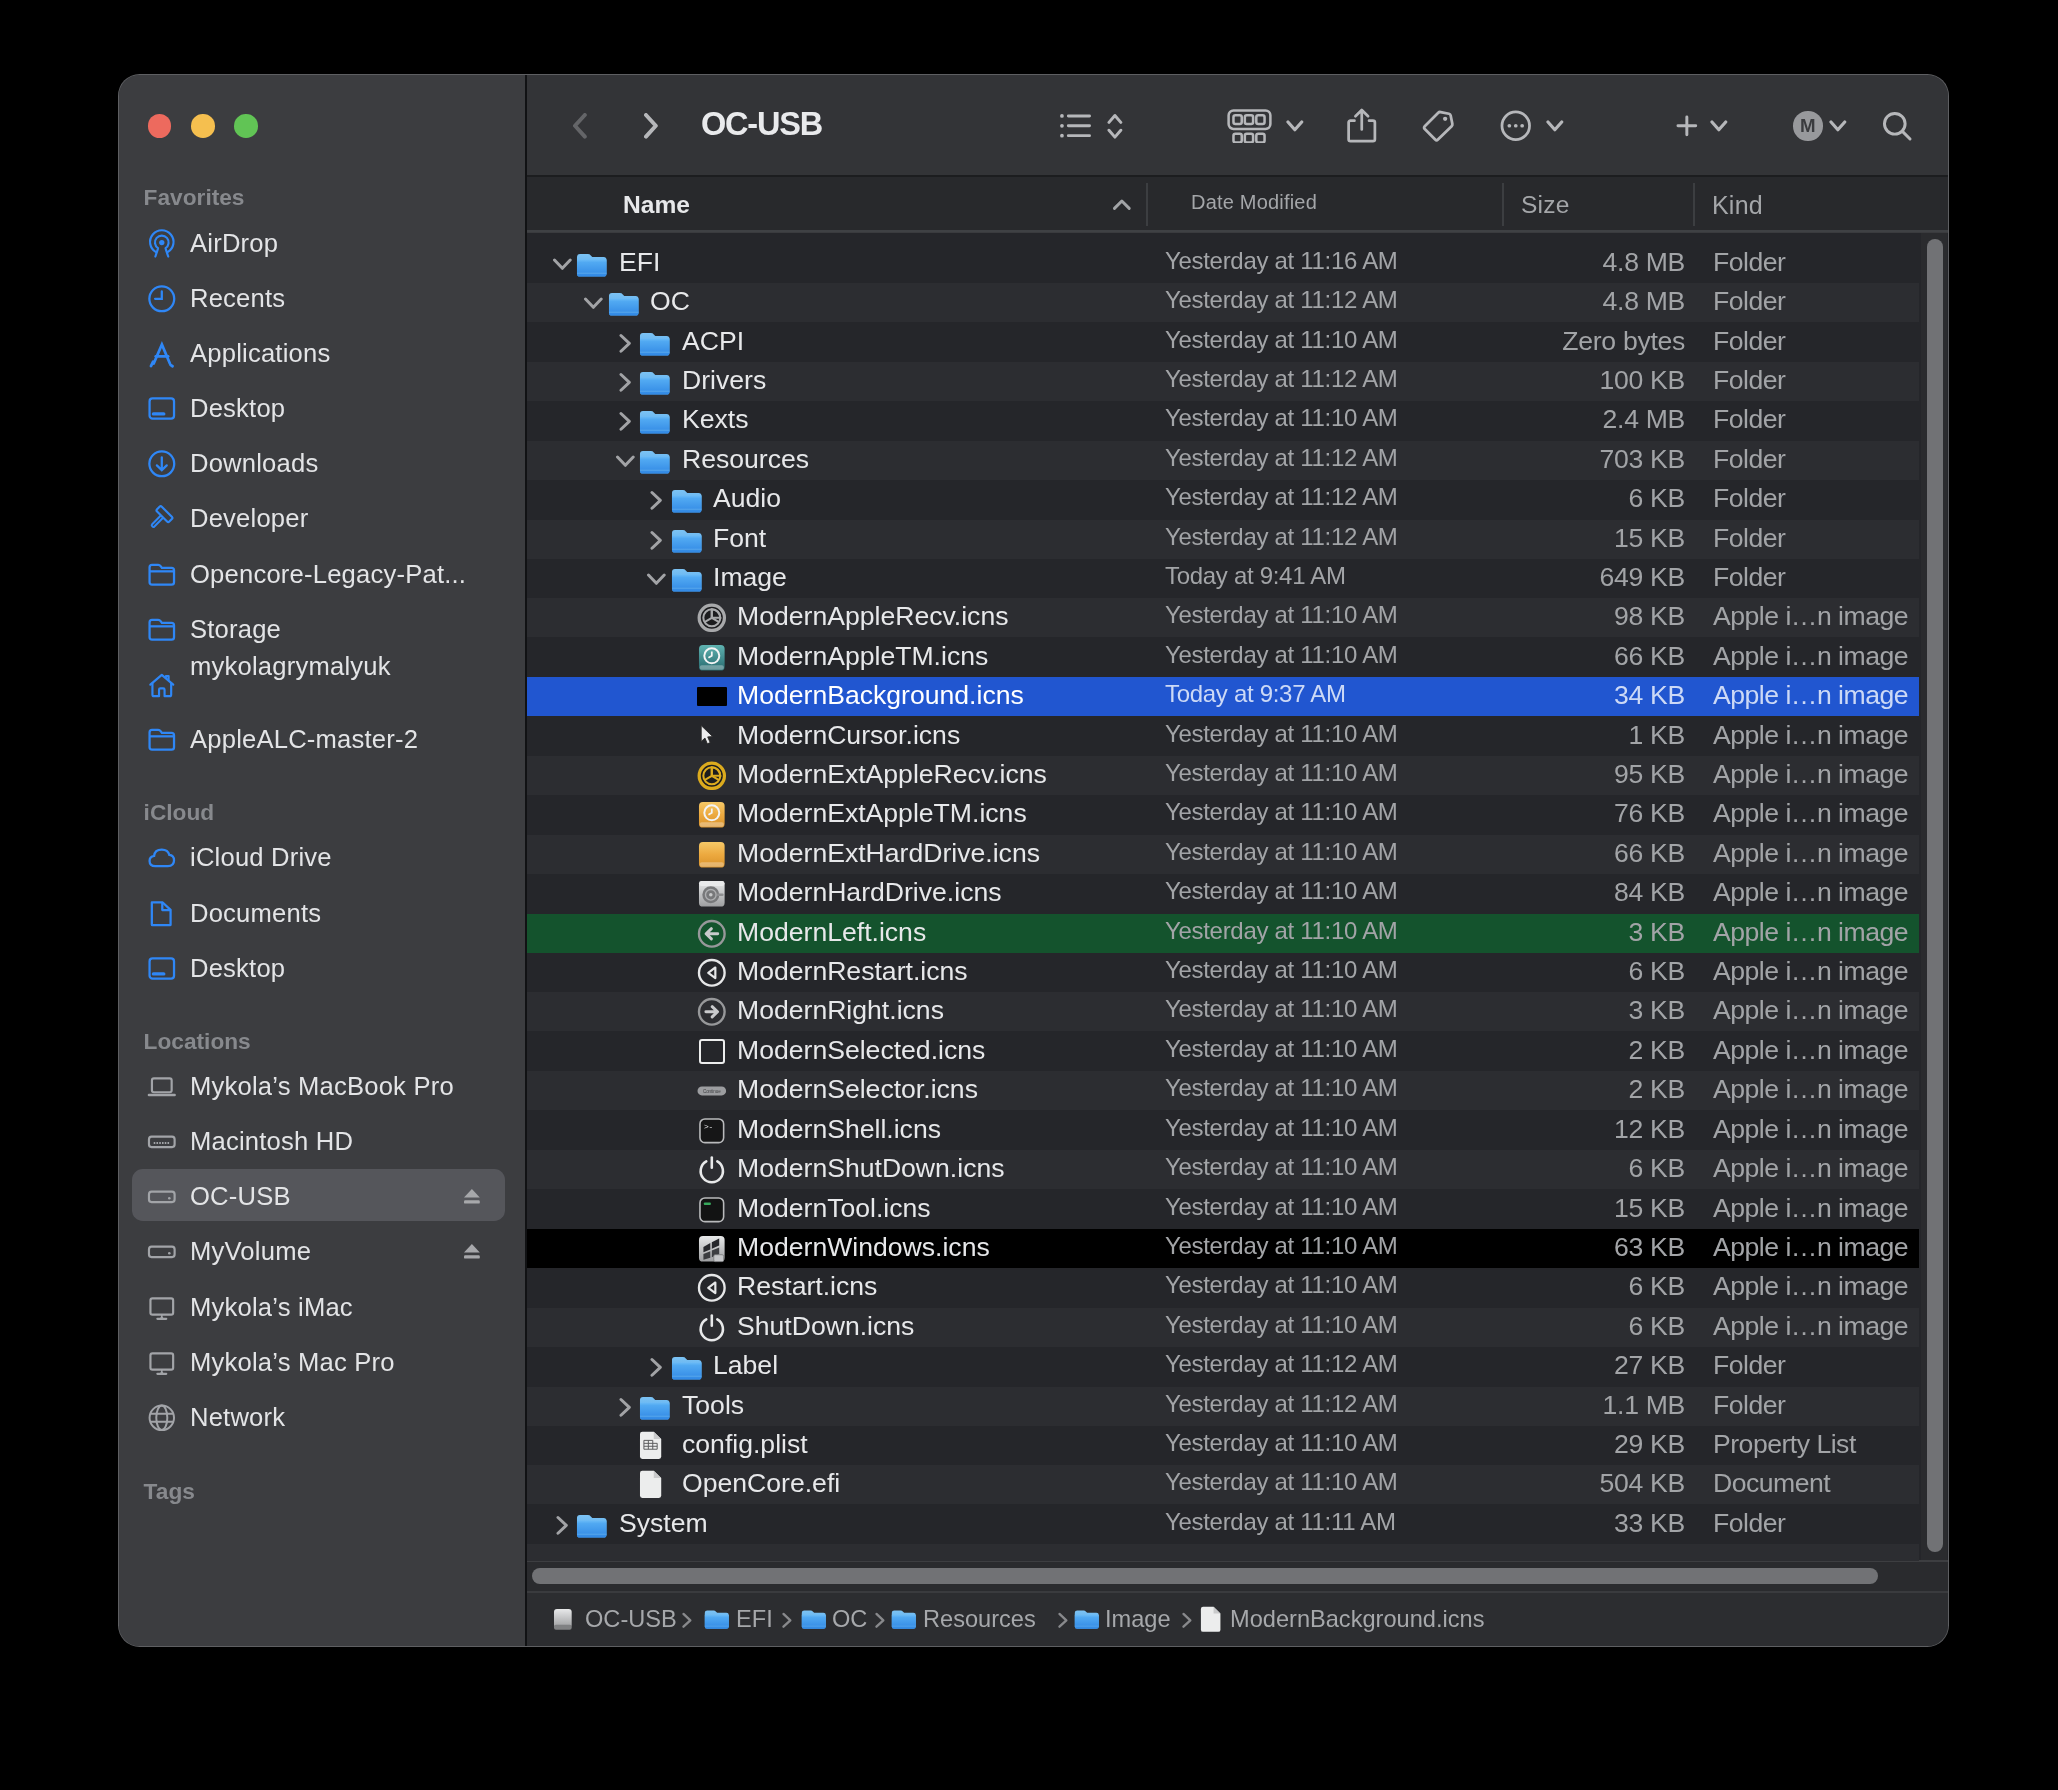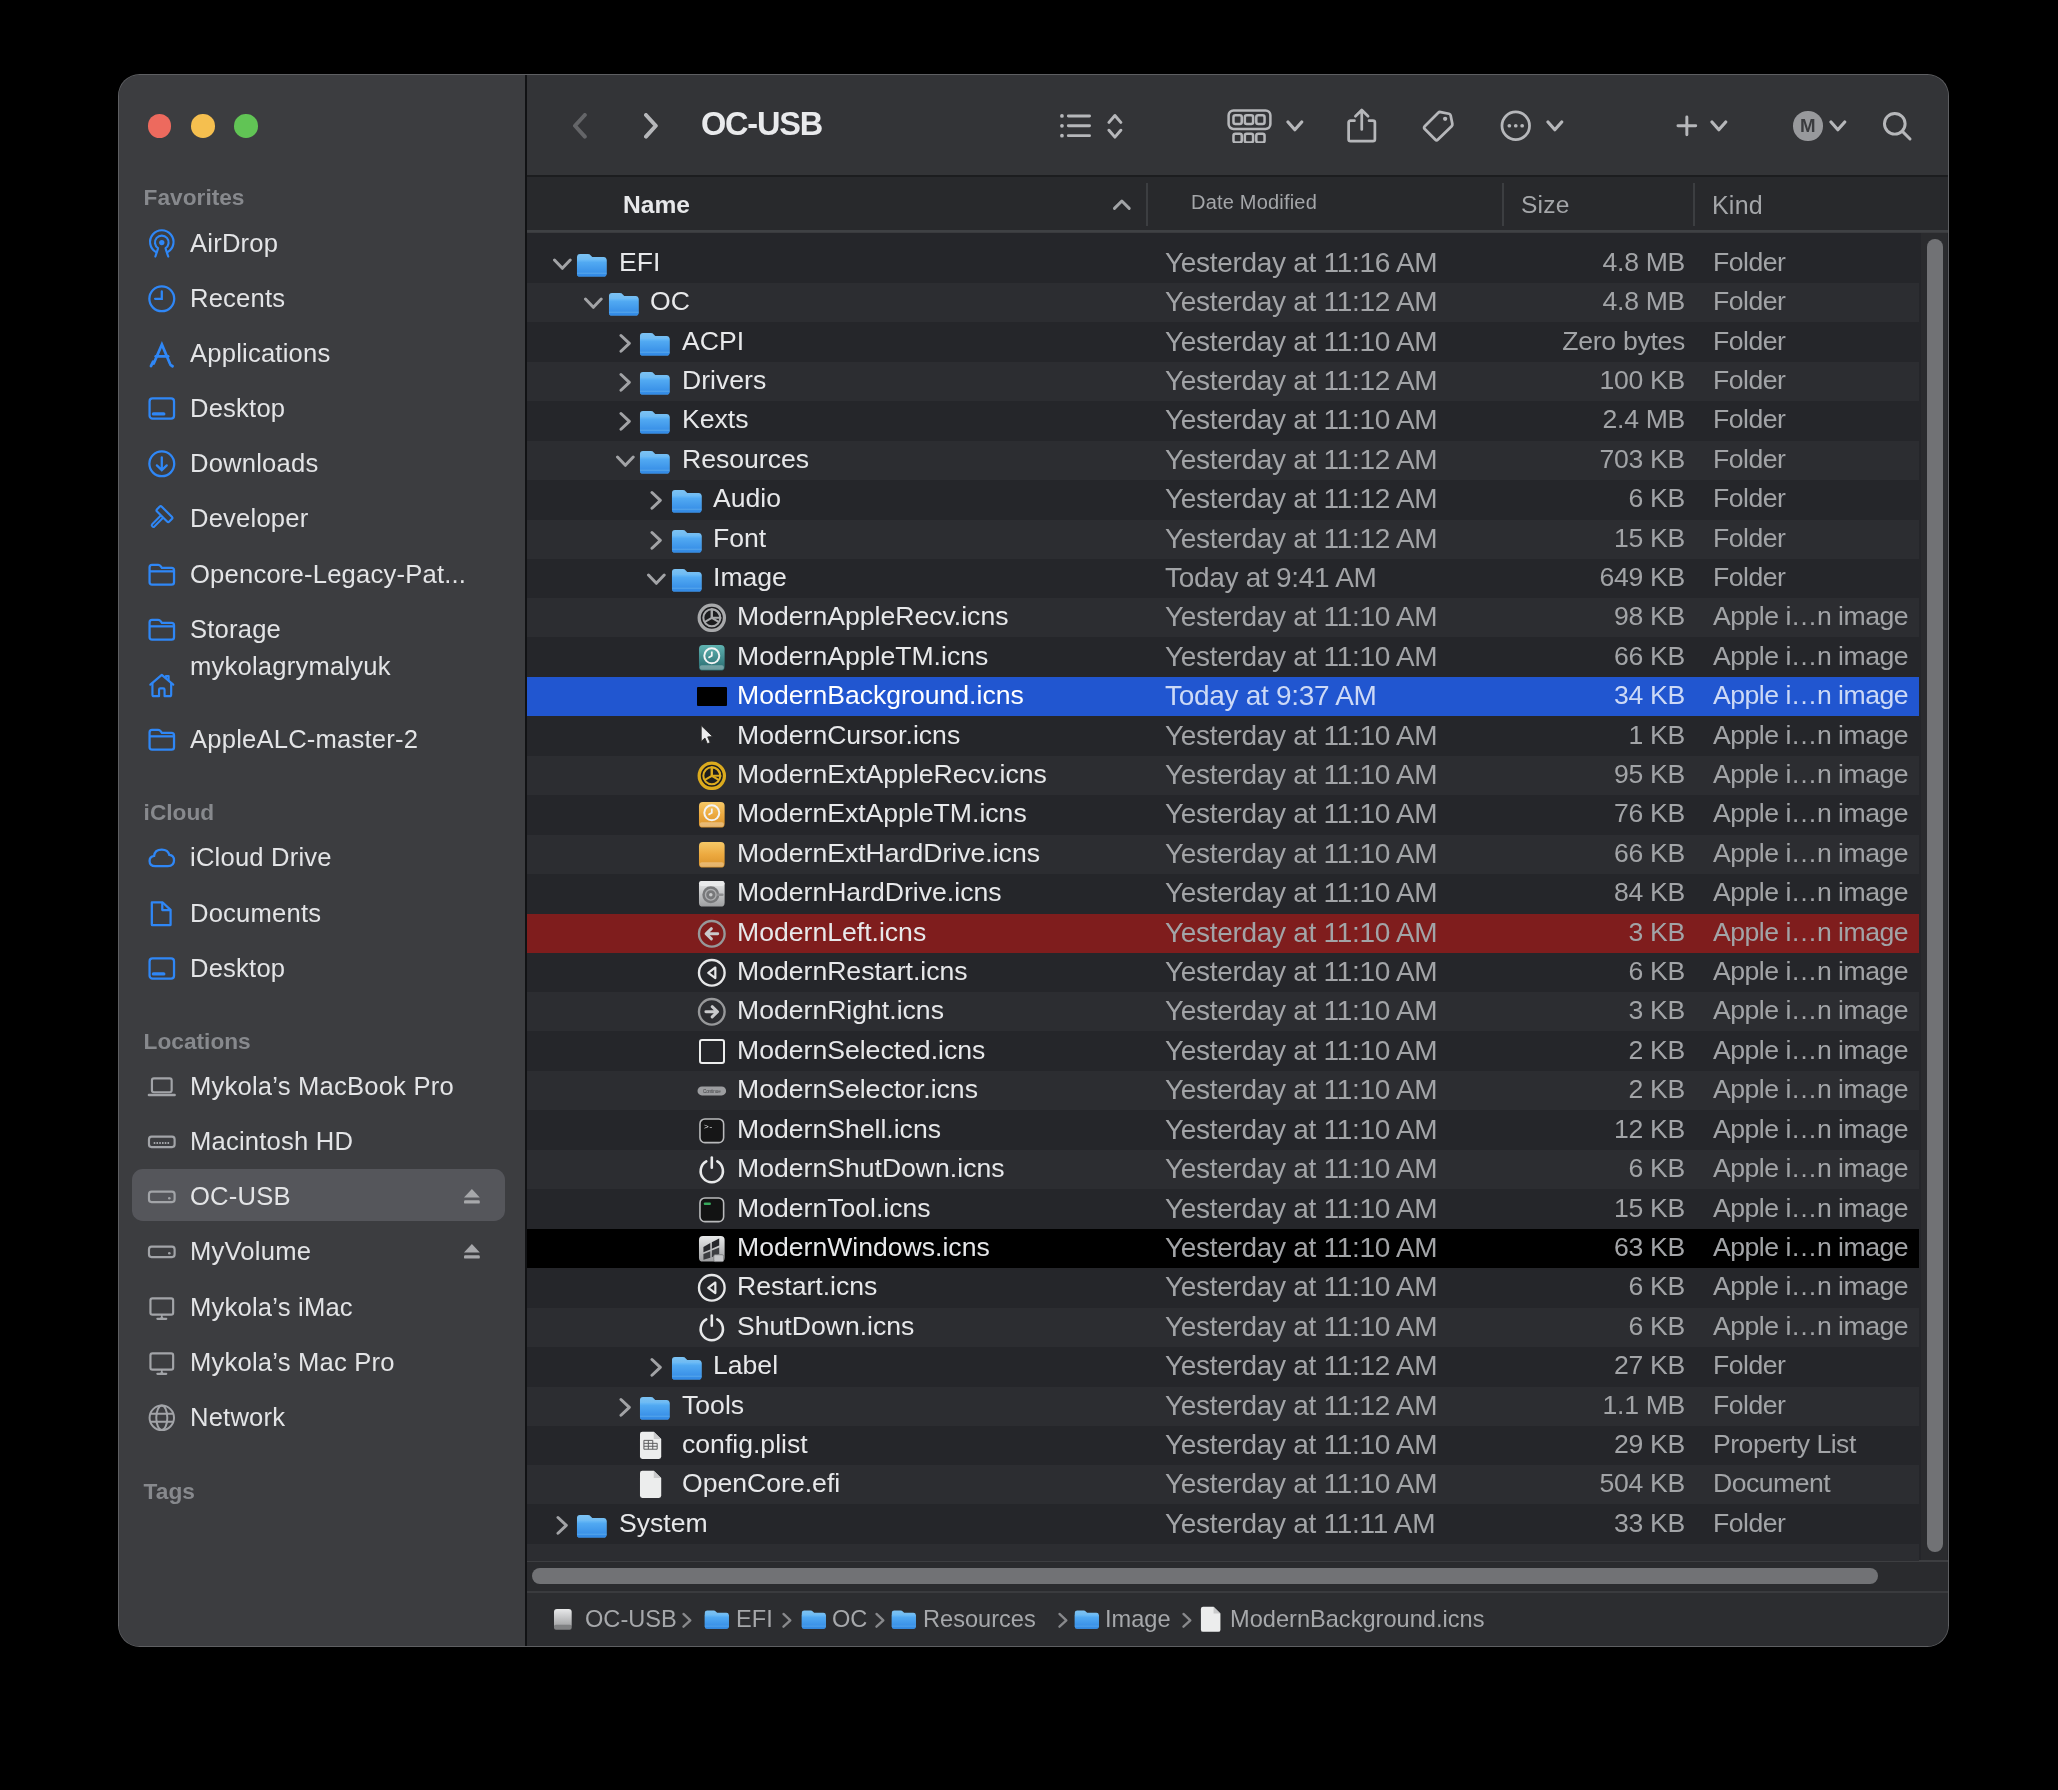--- a/index.html
+++ b/index.html
@@ -1,21 +1,21 @@
 <!DOCTYPE html>
 <html><head><meta charset="utf-8"><style>
 html,body{margin:0;padding:0;background:#000;}
 body{width:2059px;height:1791px;position:relative;overflow:hidden;font-family:"Liberation Sans",sans-serif;-webkit-font-smoothing:antialiased;}
 #win{position:absolute;left:119px;top:75px;width:1829px;height:1571px;border-radius:20.7px;background:#3a3b3e;overflow:hidden;box-shadow:0 0 0 1px #5e5f62;}
 .abs{position:absolute;}
 .shdr{position:absolute;left:24.6px;font-weight:700;font-size:22.7px;color:#87898d;letter-spacing:0;}
 .sitm{position:absolute;left:71px;font-size:25.6px;color:#e3e4e6;letter-spacing:0.2px;white-space:nowrap;}
 .row{position:absolute;left:0;width:1392px;height:39px;}
 .nm{position:absolute;top:3px;font-size:26.6px;color:#e7e8ea;letter-spacing:0;white-space:nowrap;}
-.dt{position:absolute;left:638px;top:3px;font-size:28px;color:#a2a4a7;letter-spacing:-0.3px;white-space:nowrap;}
+.dt{position:absolute;left:638px;top:3px;font-size:24px;color:#a2a4a7;letter-spacing:-0.3px;white-space:nowrap;}
 .sz{position:absolute;left:862px;top:3px;width:296px;text-align:right;font-size:26.6px;color:#a2a4a7;letter-spacing:-0.3px;}
 .kd{position:absolute;left:1186px;top:3px;font-size:26.6px;color:#a2a4a7;letter-spacing:-0.5px;white-space:nowrap;}
 .sel .nm{color:#ffffff;} .sel .dt,.sel .sz,.sel .kd{color:#ccd9f6;}
 .crumb{font-size:23.6px;color:#a6a8ab;letter-spacing:0;white-space:nowrap;}
 </style></head><body>
 
 <svg width="0" height="0" style="position:absolute">
 <defs>
 <linearGradient id="gfold" x1="0" y1="0" x2="0" y2="1">
  <stop offset="0" stop-color="#6cbcf7"></stop>
@@ -533,21 +533,21 @@
           <circle cx="14" cy="16" r="8.6" fill="#77787a"></circle>
           <circle cx="14" cy="16" r="5.4" fill="none" stroke="#aeaFB1" stroke-width="1.4"></circle>
           <circle cx="14" cy="16" r="1.8" fill="#c8c9ca"></circle>
           <rect x="20" y="14.8" width="7" height="2.4" rx="1.2" fill="#8d8e90"></rect>
         </svg>
 <div class="nm" style="left:210px">ModernHardDrive.icns</div>
 <div class="dt">Yesterday at 11:10 AM</div>
         <div class="sz">84 KB</div>
         <div class="kd">Apple i…n image</div>
 </div>
-<div class="row" style="top:681px;background:#7f1d1d;">
+<div class="row" style="top:681px;background:#14532d;">
 <svg style="position:absolute;left:170px;top:4.9px;" width="29.6" height="29.6" viewBox="0 0 30 30">
           <circle cx="15" cy="15" r="13" fill="none" stroke="#97989a" stroke-width="2.4"></circle>
           <path d="M21 15 H10 M14.6 9.8 L9.2 15 L14.6 20.2" stroke="#c9cacc" stroke-width="3" fill="none" stroke-linecap="round" stroke-linejoin="round"></path>
         </svg>
 <div class="nm" style="left:210px">ModernLeft.icns</div>
 <div class="dt">Yesterday at 11:10 AM</div>
         <div class="sz">3 KB</div>
         <div class="kd">Apple i…n image</div>
 </div>
 <div class="row" style="top:720px;">

